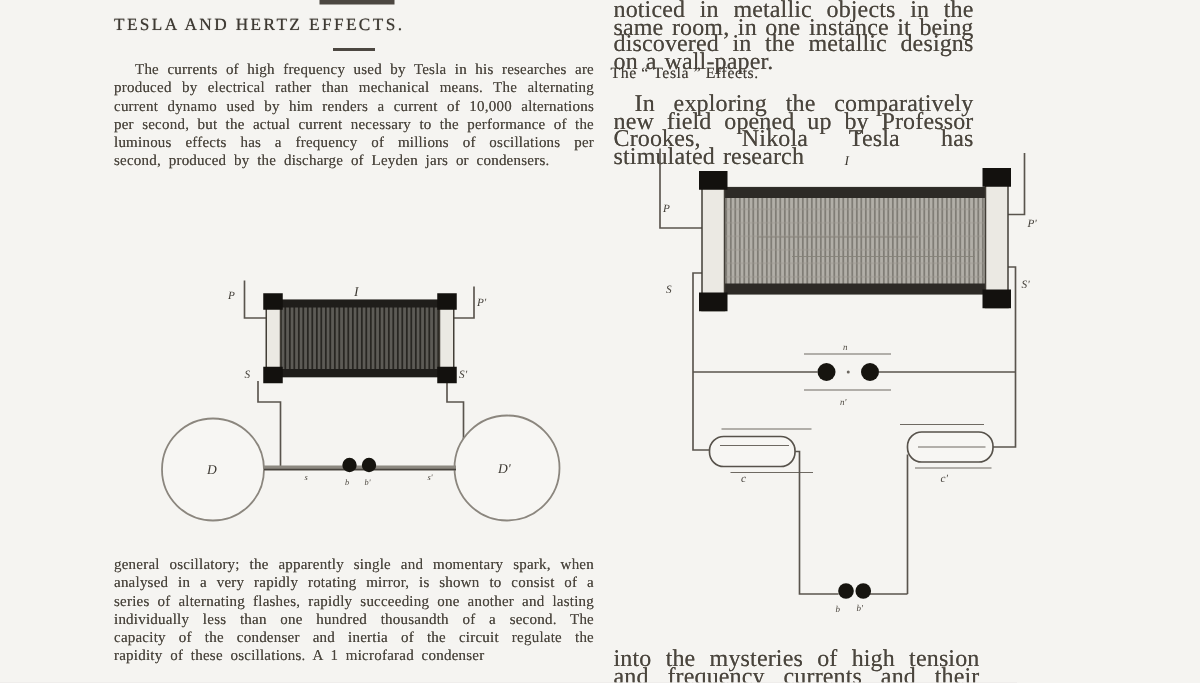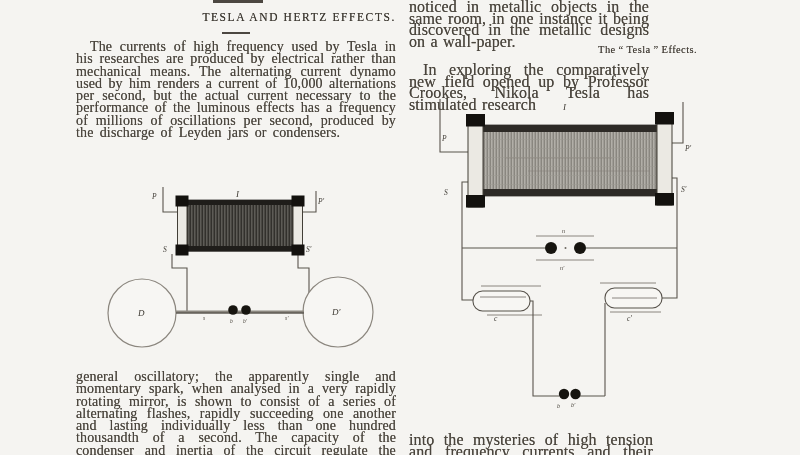--- a/index.html
+++ b/index.html
@@ -8,24 +8,24 @@
     background:#f5f4f1;
     font-family:"Liberation Serif", serif;
     color:#45413a;
   }
   .abs{position:absolute;}
   .body-txt{
     text-align:justify;
     color:#4a453d;
     text-shadow:0 0 .4px rgba(70,64,55,.75);
   }
-  .left-txt{font-size:14px;line-height:12.25px;word-spacing:2.5px;letter-spacing:.15px;}
+  .left-txt{font-size:10px;line-height:12.25px;word-spacing:2.5px;letter-spacing:.15px;}
   .right-txt{font-size:16px;line-height:11.6px;word-spacing:1.2px;letter-spacing:.1px;}
   .indent{text-indent:14px;}
-  .center{text-align:right;}
+  .center{text-align:left;}
   .article-title{
     font-size:11.5px;letter-spacing:1.6px;color:#3e3a33;
     text-shadow:0 0 .5px rgba(62,58,51,.8);
   }
   .section-heading{
     font-size:10.5px;letter-spacing:.4px;color:#443f38;
     text-shadow:0 0 .4px rgba(68,63,56,.7);
   }
   .fig-caption{
     font-weight:700;color:#47423a;letter-spacing:.3px;

